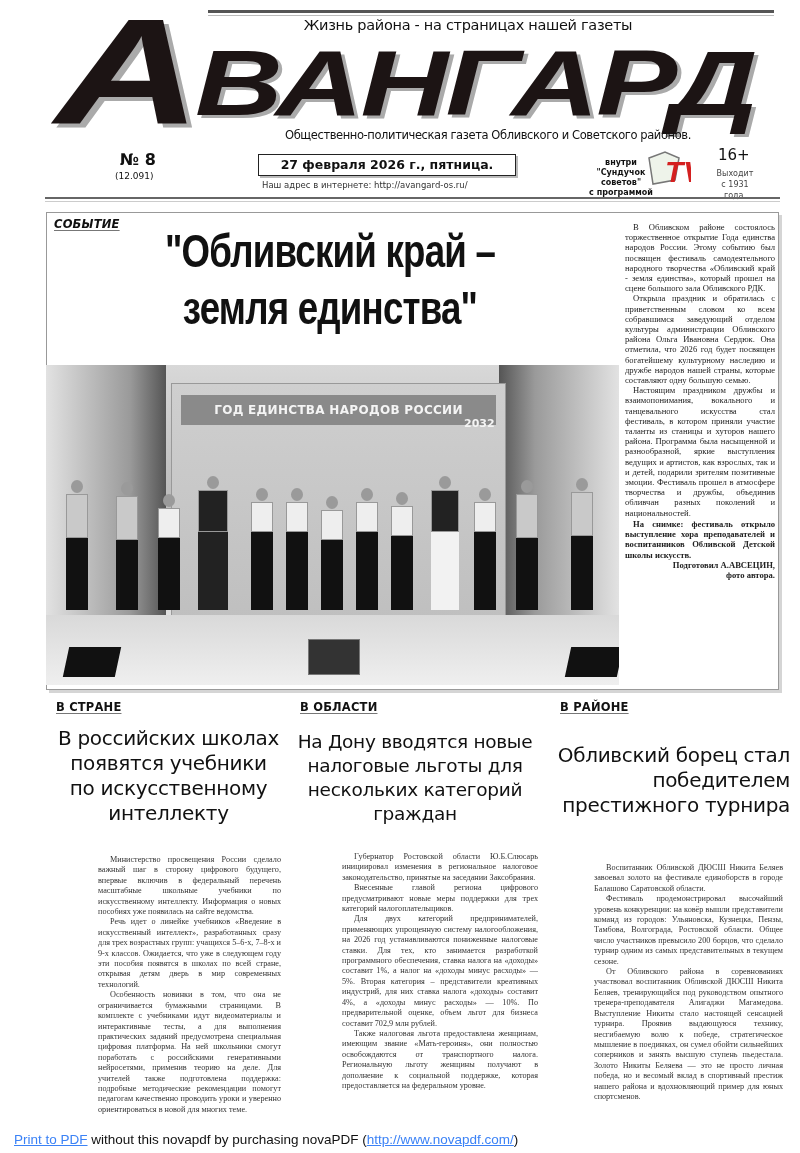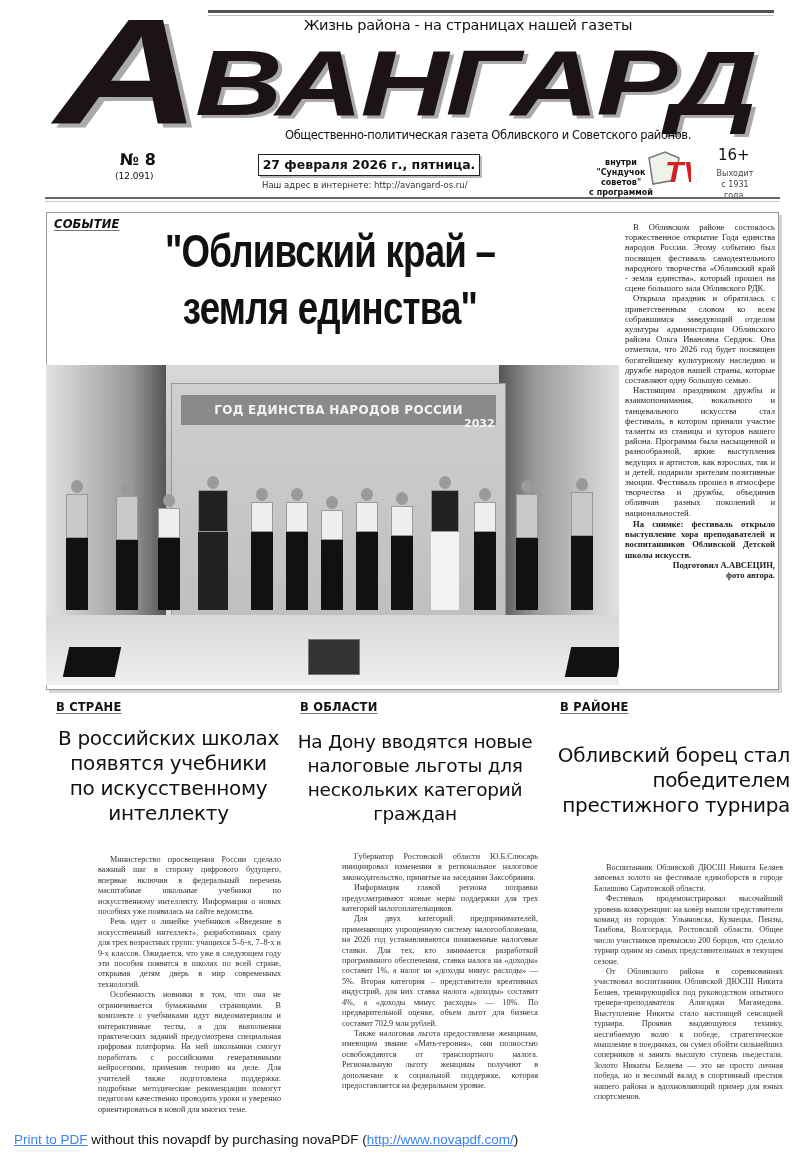--- a/index.html
+++ b/index.html
@@ -16,21 +16,21 @@
     font-weight: bold; font-style: italic; font-size: 150px; line-height: 118px; color: #1c1414;
     text-shadow: 4px 4px 0 #aaa; transform: scaleX(1.35); transform-origin: left top; letter-spacing: -6px; }
   .logo-rest { position: absolute; left: 140px; top: 26px; font-family: "Liberation Sans", sans-serif;
     font-weight: bold; font-style: italic; font-size: 92px; line-height: 90px; color: #1c1414;
     text-shadow: 3px 3px 0 #aaa; transform: scaleX(1.32); transform-origin: left top; letter-spacing: -2px; }
   .subtitle { position: absolute; left: 208px; top: 128px; width: 560px; text-align: center;
     font-size: 11.5px; letter-spacing: -0.4px; color: #111; }
 
   .issue-no { position: absolute; left: 120px; top: 150px; font-size: 16px; font-weight: bold; }
   .issue-sub { position: absolute; left: 115px; top: 171px; font-size: 9px; font-weight: normal; }
-  .date-box { position: absolute; left: 258px; top: 154px; width: 222px; height: 22px; border: 1px solid #222;
+  .date-box { position: absolute; left: 258px; top: 154px; width: 258px; height: 22px; border: 1px solid #222;
     box-shadow: 2px 2px 0 #bbb; font-size: 12.5px; font-weight: bold; text-align: center; line-height: 20px; }
   .site { position: absolute; left: 262px; top: 180px; font-size: 8.5px; color: #333; }
   .inside { position: absolute; left: 576px; top: 158px; width: 90px; text-align: center; font-size: 8px;
     font-weight: bold; line-height: 10px; }
   .tv-icon { position: absolute; left: 645px; top: 150px; width: 46px; height: 40px; }
   .age { position: absolute; left: 718px; top: 146px; font-size: 15px; }
   .since { position: absolute; left: 710px; top: 168px; width: 50px; text-align: center; font-size: 8px;
     color: #444; line-height: 11px; }
   .mast-bottom { position: absolute; left: 45px; top: 197px; width: 735px; height: 2px; background: #666; }
   .mast-bottom2 { position: absolute; left: 45px; top: 201px; width: 735px; height: 1px; background: #ccc; }
@@ -239,21 +239,21 @@
     <p>Речь идет о линейке учебников «Введение в искусственный интеллект», разработанных сразу для трех возрастных групп: учащихся 5–6-х, 7–8-х и 9-х классов. Ожидается, что уже в следующем году эти пособия появятся в школах по всей стране, открывая детям дверь в мир современных технологий.</p>
     <p>Особенность новинки в том, что она не ограничивается бумажными страницами. В комплекте с учебниками идут видеоматериалы и интерактивные тесты, а для выполнения практических заданий предусмотрена специальная цифровая платформа. На ней школьники смогут поработать с российскими генеративными нейросетями, применив теорию на деле. Для учителей также подготовлена поддержка: подробные методические рекомендации помогут педагогам качественно проводить уроки и уверенно ориентироваться в новой для многих теме.</p>
   </div>
 </div>
 
 <div class="col col2">
   <div class="rubric">В ОБЛАСТИ</div>
   <h2>На Дону вводятся новые налоговые льготы для нескольких категорий граждан</h2>
   <div class="body">
     <p>Губернатор Ростовской области Ю.Б.Слюсарь инициировал изменения в региональное налоговое законодательство, принятые на заседании Заксобрания.</p>
-    <p>Информация главой региона поправки предусматривают новые меры поддержки для трех категорий налогоплательщиков.</p>
+    <p>Внесенные главой региона цифрового предусматривают новые меры поддержки для трех категорий налогоплательщиков.</p>
     <p>Для двух категорий предпринимателей, применяющих упрощенную систему налогообложения, на 2026 год устанавливаются пониженные налоговые ставки. Для тех, кто занимается разработкой программного обеспечения, ставка налога на «доходы» составит 1%, а налог на «доходы минус расходы» — 5%. Вторая категория – представители креативных индустрий, для них ставка налога «доходы» составит 4%, а «доходы минус расходы» — 10%. По предварительной оценке, объем льгот для бизнеса составит 702,9 млн рублей.</p>
     <p>Также налоговая льгота предоставлена женщинам, имеющим звание «Мать-героиня», они полностью освобождаются от транспортного налога. Региональную льготу женщины получают в дополнение к социальной поддержке, которая предоставляется на федеральном уровне.</p>
   </div>
 </div>
 
 <div class="col col3">
   <div class="rubric">В РАЙОНЕ</div>
   <h2>Обливский борец стал победителем престижного турнира</h2>
   <div class="body">
     <p>Воспитанник Обливской ДЮСШ Никита Беляев завоевал золото на фестивале единоборств в городе Балашово Саратовской области.</p>

